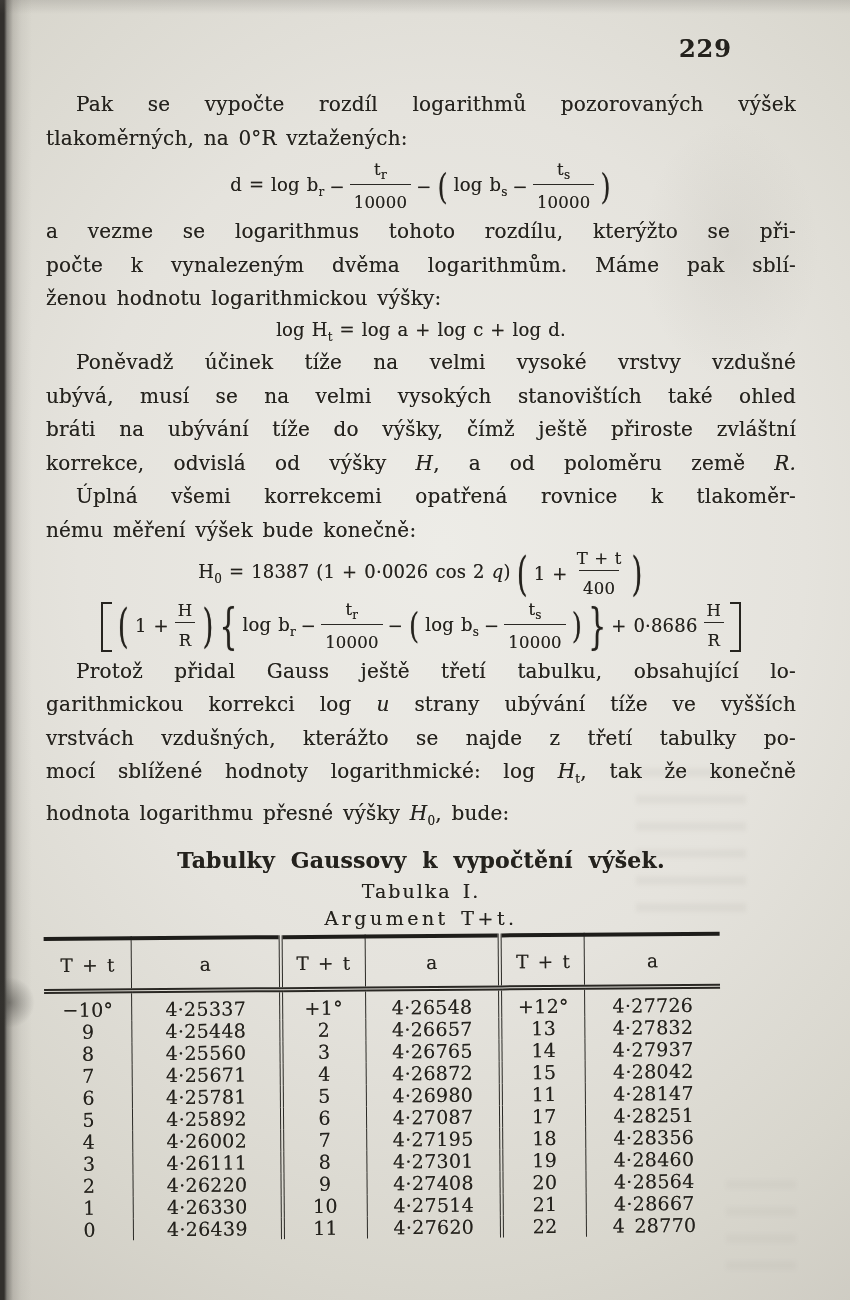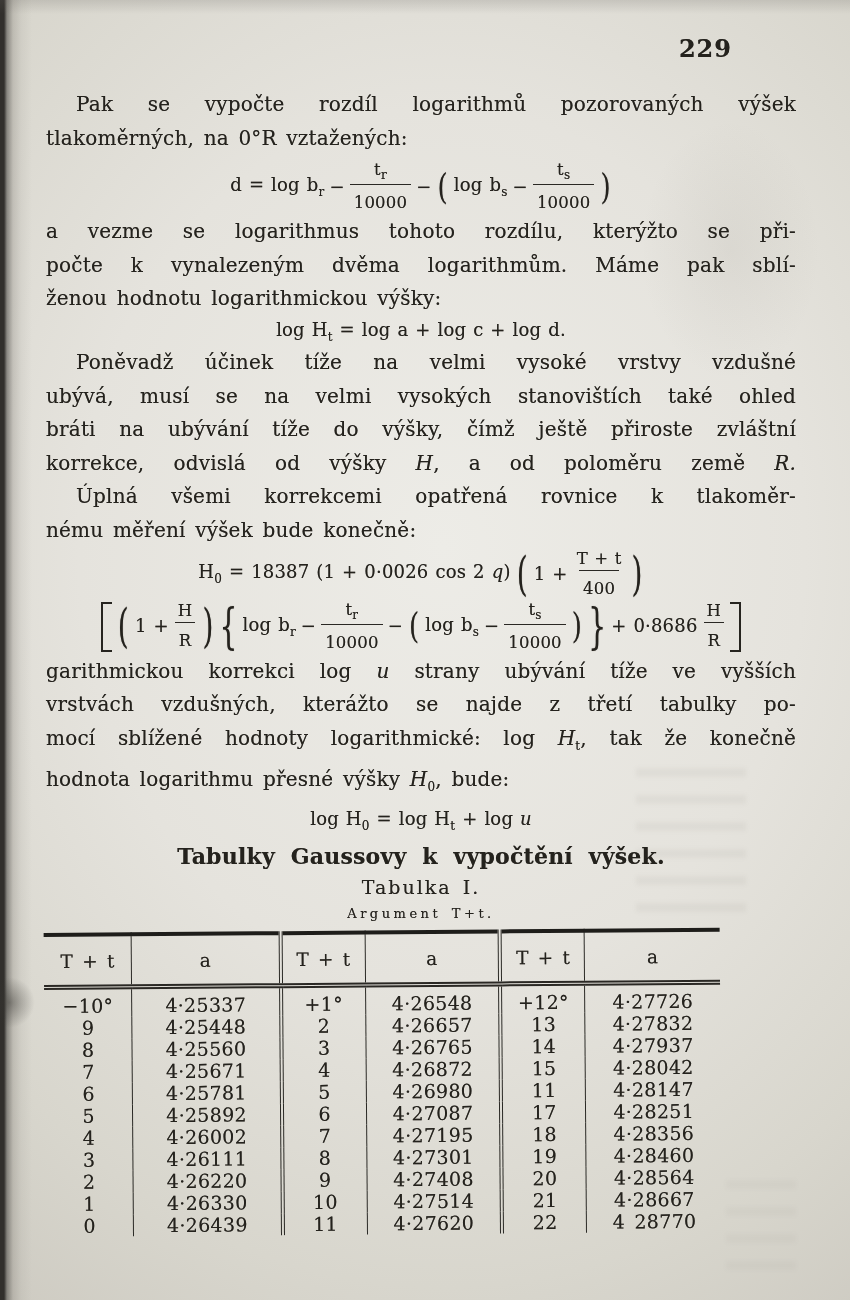--- a/index.html
+++ b/index.html
@@ -47,21 +47,21 @@
   .frac .den { border-top:1.3px solid #2a2824; padding:9px 4px 0; }
   .pmid  { display:inline-block; font-size:26px; transform:scaleY(1.35); margin:0 1px; font-weight:400; }
   .pbig  { display:inline-block; font-size:28px; transform:scaleY(1.65); margin:0 1px; }
   .brace { display:inline-block; font-size:28px; transform:scaleY(1.75); }
   .sqb { align-self:stretch; width:9px; margin:1px 0; }
   .sqb.l { border:2.5px solid #26241f; border-right:none; }
   .sqb.r { border:2.5px solid #26241f; border-left:none; }
 
   .h-main { text-align:center; font-weight:700; font-size:22px; line-height:30px; word-spacing:8px; margin-top:6px; }
   .h-sub1 { text-align:center; font-size:19px; line-height:28px; letter-spacing:2px; margin-top:2px; }
-  .h-sub2 { text-align:center; font-size:13px; line-height:26px; letter-spacing:3.5px; }
+  .h-sub2 { text-align:center; font-size:19px; line-height:26px; letter-spacing:3.5px; }
 
   .tblwrap { margin-top:6px; width:676px; transform:rotate(-.45deg); transform-origin:left bottom; }
   table.gauss { border-collapse:collapse; width:100%; table-layout:fixed;
     border-top:4.5px solid #1e1d1a; font-size:19px; }
   table.gauss col.c1 { width:13%; }  table.gauss col.c2 { width:22%; }
   table.gauss col.c3 { width:12.5%; } table.gauss col.c4 { width:20%; }
   table.gauss col.c5 { width:12.5%; } table.gauss col.c6 { width:20%; }
   table.gauss th { font-weight:400; font-size:18.5px; padding:8px 0 6px;
     border-bottom:5px double #2a2824; text-align:center; }
   table.gauss td { text-align:center; height:22px; line-height:22px; padding:0;
@@ -169,29 +169,27 @@
       <span class="brace">}</span>
       <span>+ 0·8686</span>
       <span class="frac">
         <span class="num">H</span>
         <span class="den">R</span>
       </span>
       <span class="sqb r"></span>
     </div>
 
     <div>
+      <span class="line j ind">Protož přidal Gauss ještě třetí tabulku, obsahující lo-</span>
       <span class="line j"><span>garithmickou korrekci log </span><i>u</i><span> strany ubývání tíže ve vyšších</span></span>
       <span class="line j">vrstvách vzdušných, kterážto se najde z třetí tabulky po-</span>
       <span class="line j"><span>mocí sblížené hodnoty logarithmické: log </span><i>H</i><sub>t</sub><span>, tak že konečně</span></span>
       <span class="line"><span>hodnota logarithmu přesné výšky </span><i>H</i><sub>0</sub><span>, bude:</span></span>
     </div>
 
-    <div class="formula f-fin">
-      <span><span>log H</span><sub>0</sub><span> = log H</span><sub>t</sub><span> + log </span><i>u</i></span>
-    </div>
 
     <div class="h-main">Tabulky Gaussovy k vypočtění výšek.</div>
     <div class="h-sub1">Tabulka I.</div>
     <div class="h-sub2">Argument T+t.</div>
 
     <div class="tblwrap">
       <table class="gauss">
         <colgroup>
           <col class="c1">
             <col class="c2">

